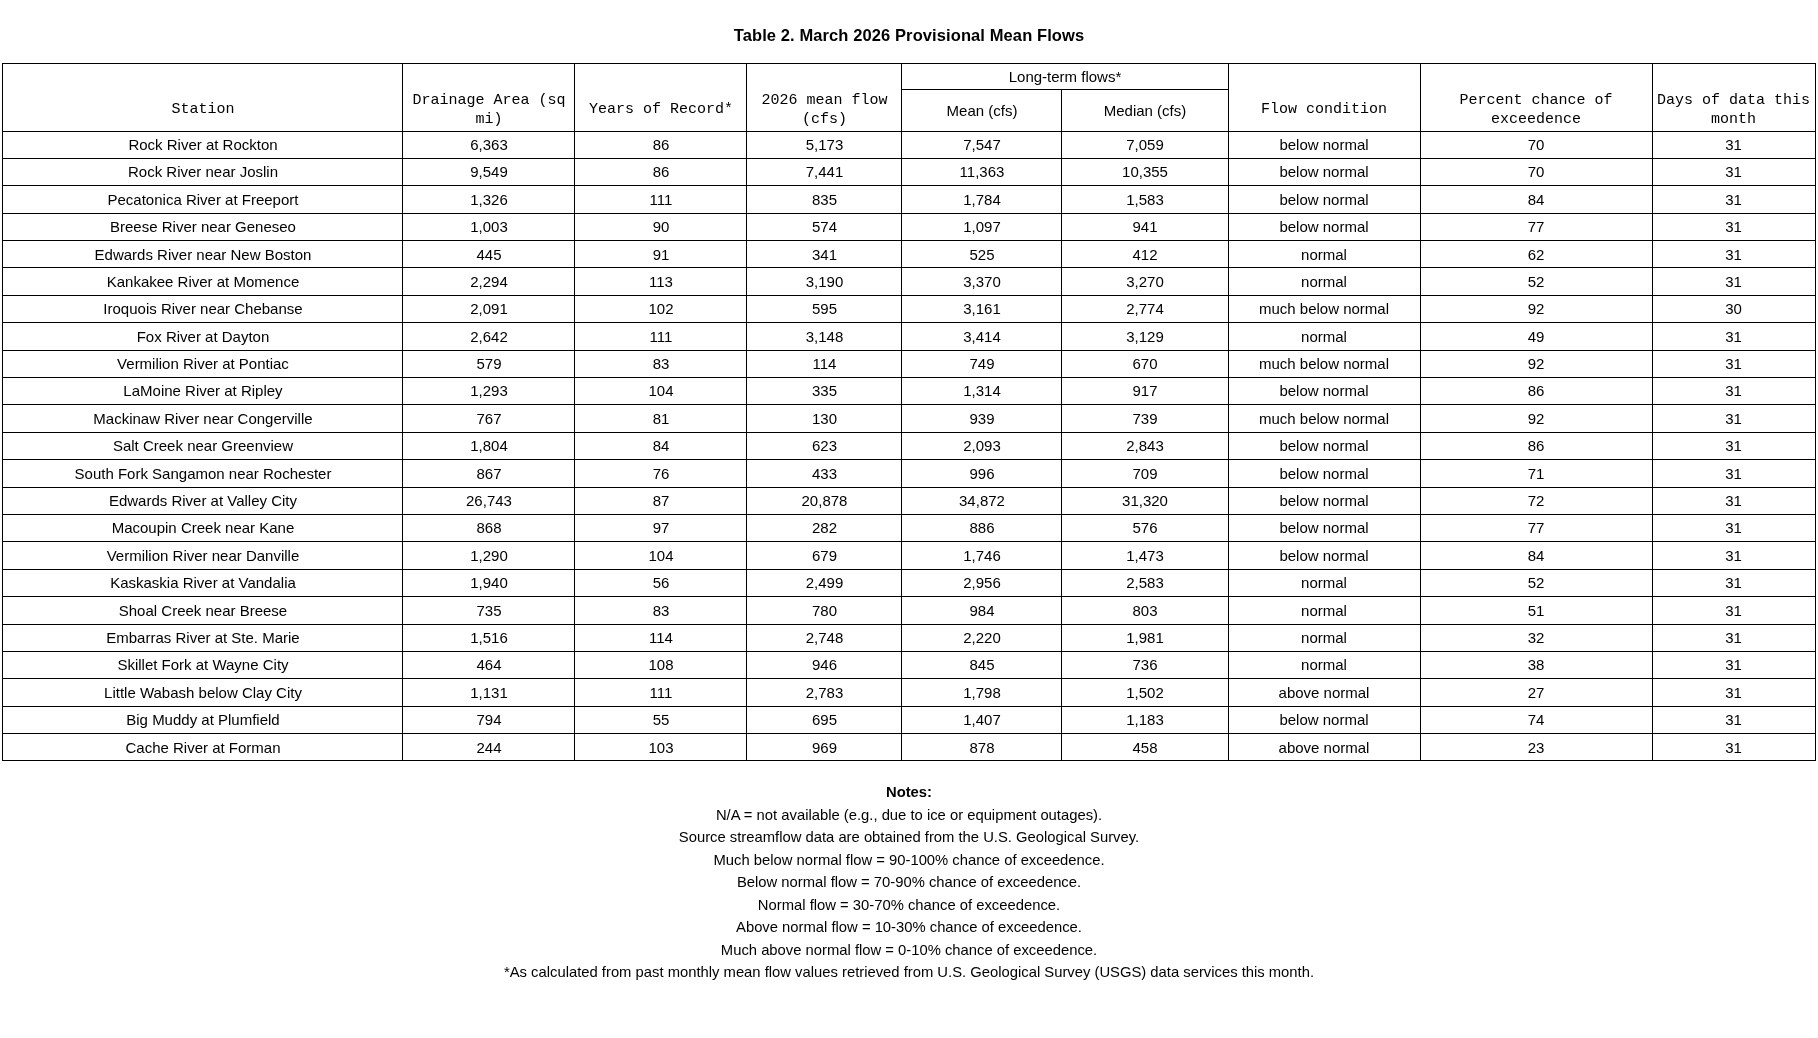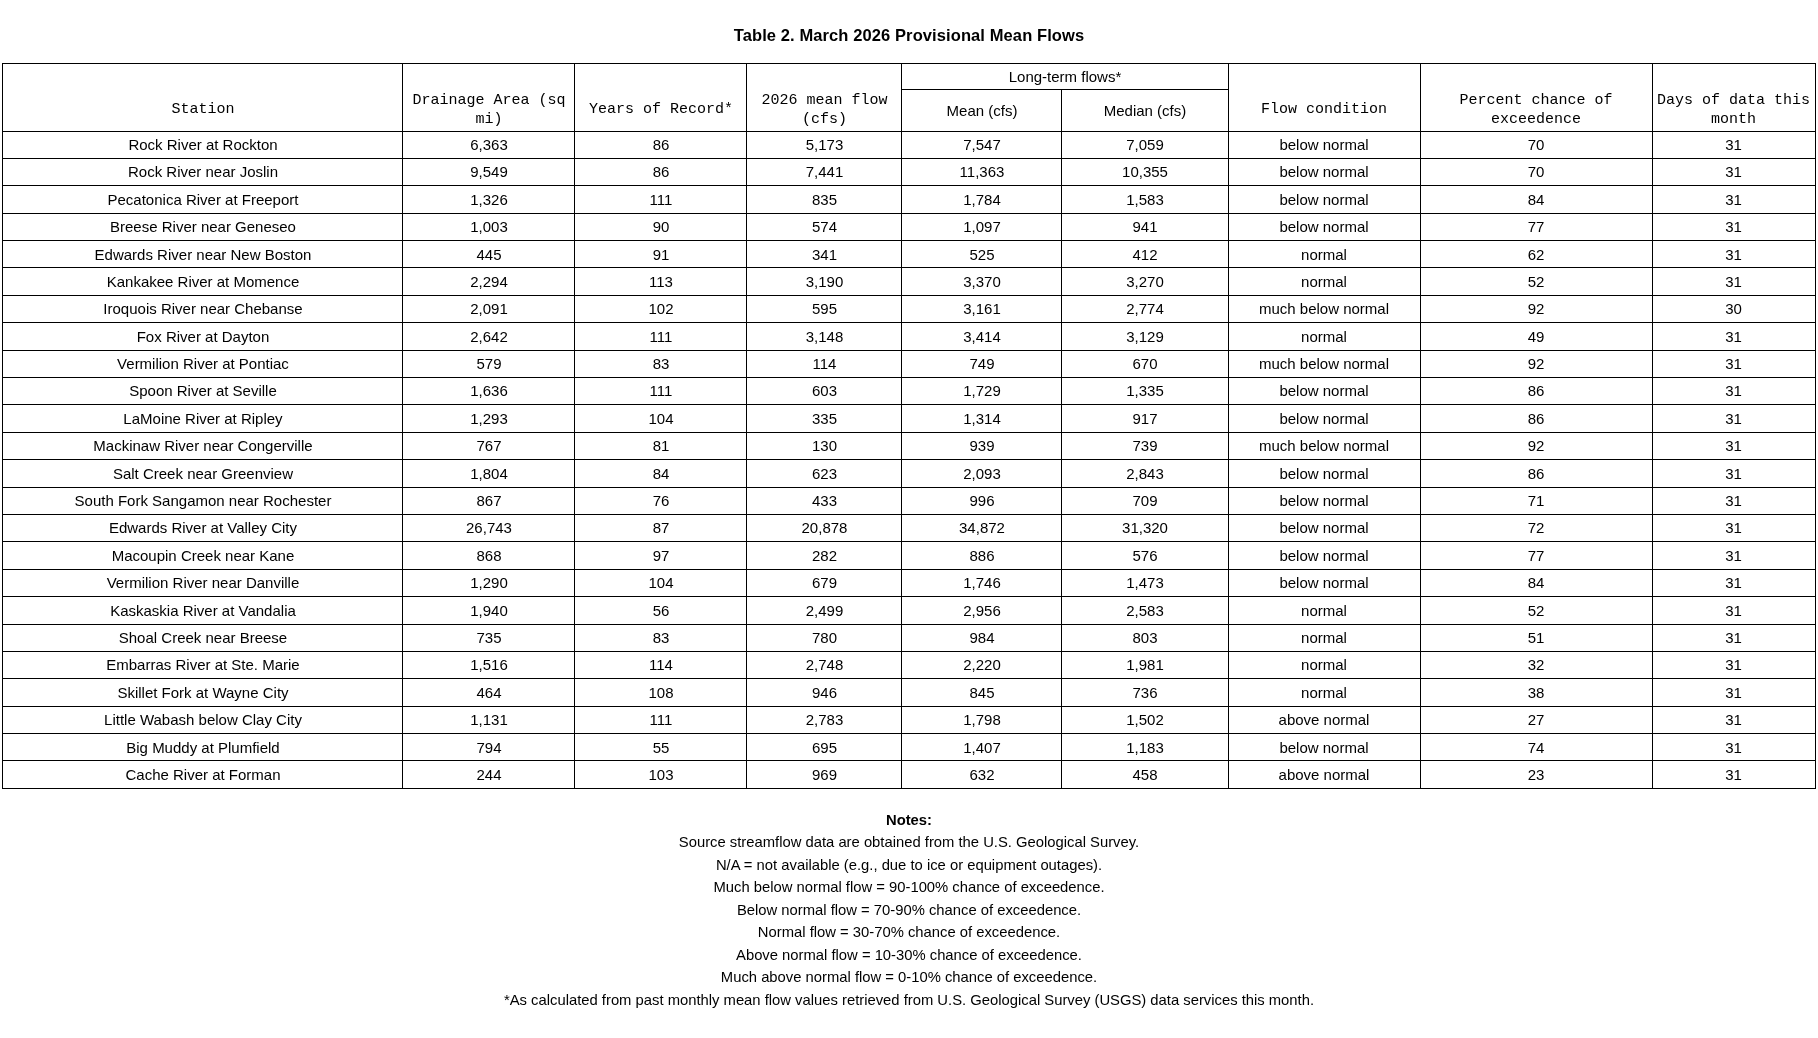--- a/index.html
+++ b/index.html
@@ -213,31 +213,20 @@
           <td>579</td>
           <td>83</td>
           <td>114</td>
           <td>749</td>
           <td>670</td>
           <td>much below normal</td>
           <td>92</td>
           <td>31</td>
         </tr>
         <tr>
-          <td>Spoon River at Seville</td>
-          <td>1,636</td>
-          <td>111</td>
-          <td>603</td>
-          <td>1,729</td>
-          <td>1,335</td>
-          <td>below normal</td>
-          <td>86</td>
-          <td>31</td>
-        </tr>
-        <tr>
           <td>LaMoine River at Ripley</td>
           <td>1,293</td>
           <td>104</td>
           <td>335</td>
           <td>1,314</td>
           <td>917</td>
           <td>below normal</td>
           <td>86</td>
           <td>31</td>
         </tr>
@@ -371,34 +360,34 @@
           <td>1,183</td>
           <td>below normal</td>
           <td>74</td>
           <td>31</td>
         </tr>
         <tr>
           <td>Cache River at Forman</td>
           <td>244</td>
           <td>103</td>
           <td>969</td>
-          <td>632</td>
+          <td>878</td>
           <td>458</td>
           <td>above normal</td>
           <td>23</td>
           <td>31</td>
         </tr>
       </tbody>
   </table>
 
   <div class="notes">
     <div class="notes-title">Notes:</div>
     <div id="notes-lines">
+        <div>N/A = not available (e.g., due to ice or equipment outages).</div>
         <div>Source streamflow data are obtained from the U.S. Geological Survey.</div>
-        <div>N/A = not available (e.g., due to ice or equipment outages).</div>
         <div>Much below normal flow = 90-100% chance of exceedence.</div>
         <div>Below normal flow = 70-90% chance of exceedence.</div>
         <div>Normal flow = 30-70% chance of exceedence.</div>
         <div>Above normal flow = 10-30% chance of exceedence.</div>
         <div>Much above normal flow = 0-10% chance of exceedence.</div>
         <div>*As calculated from past monthly mean flow values retrieved from U.S. Geological Survey (USGS) data services this month.</div>
       </div>
   </div>
 
 </div>

